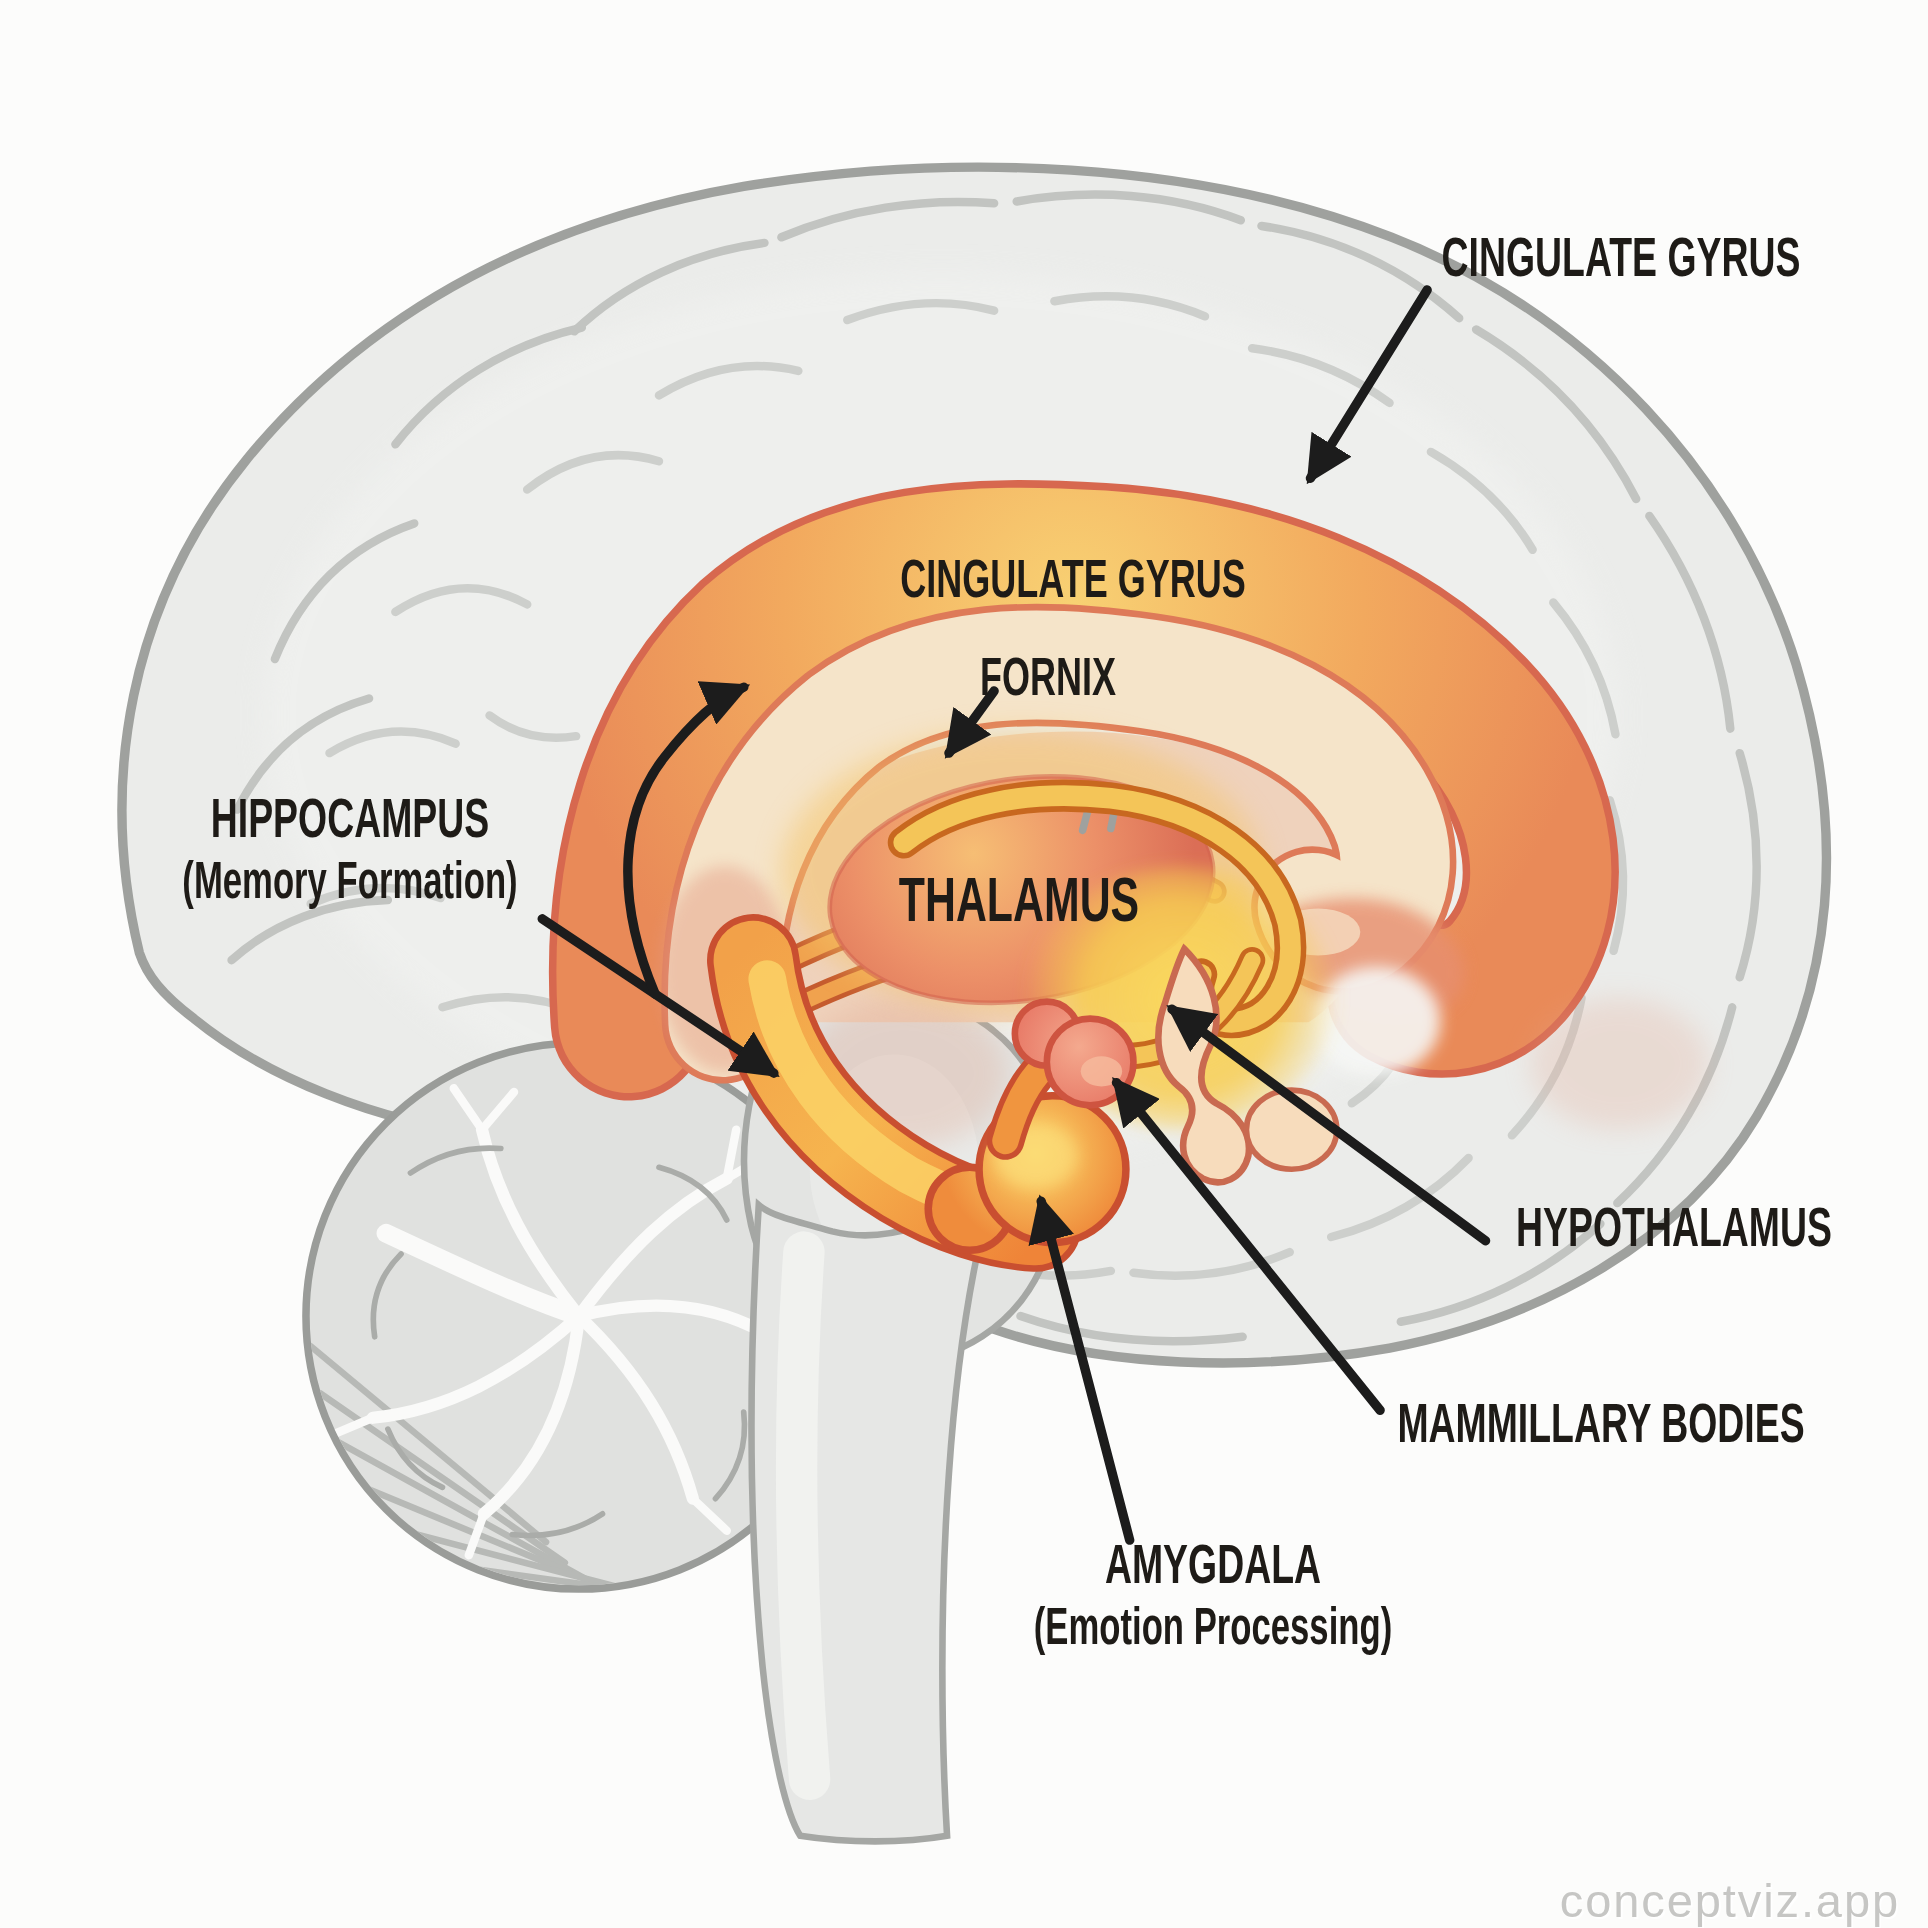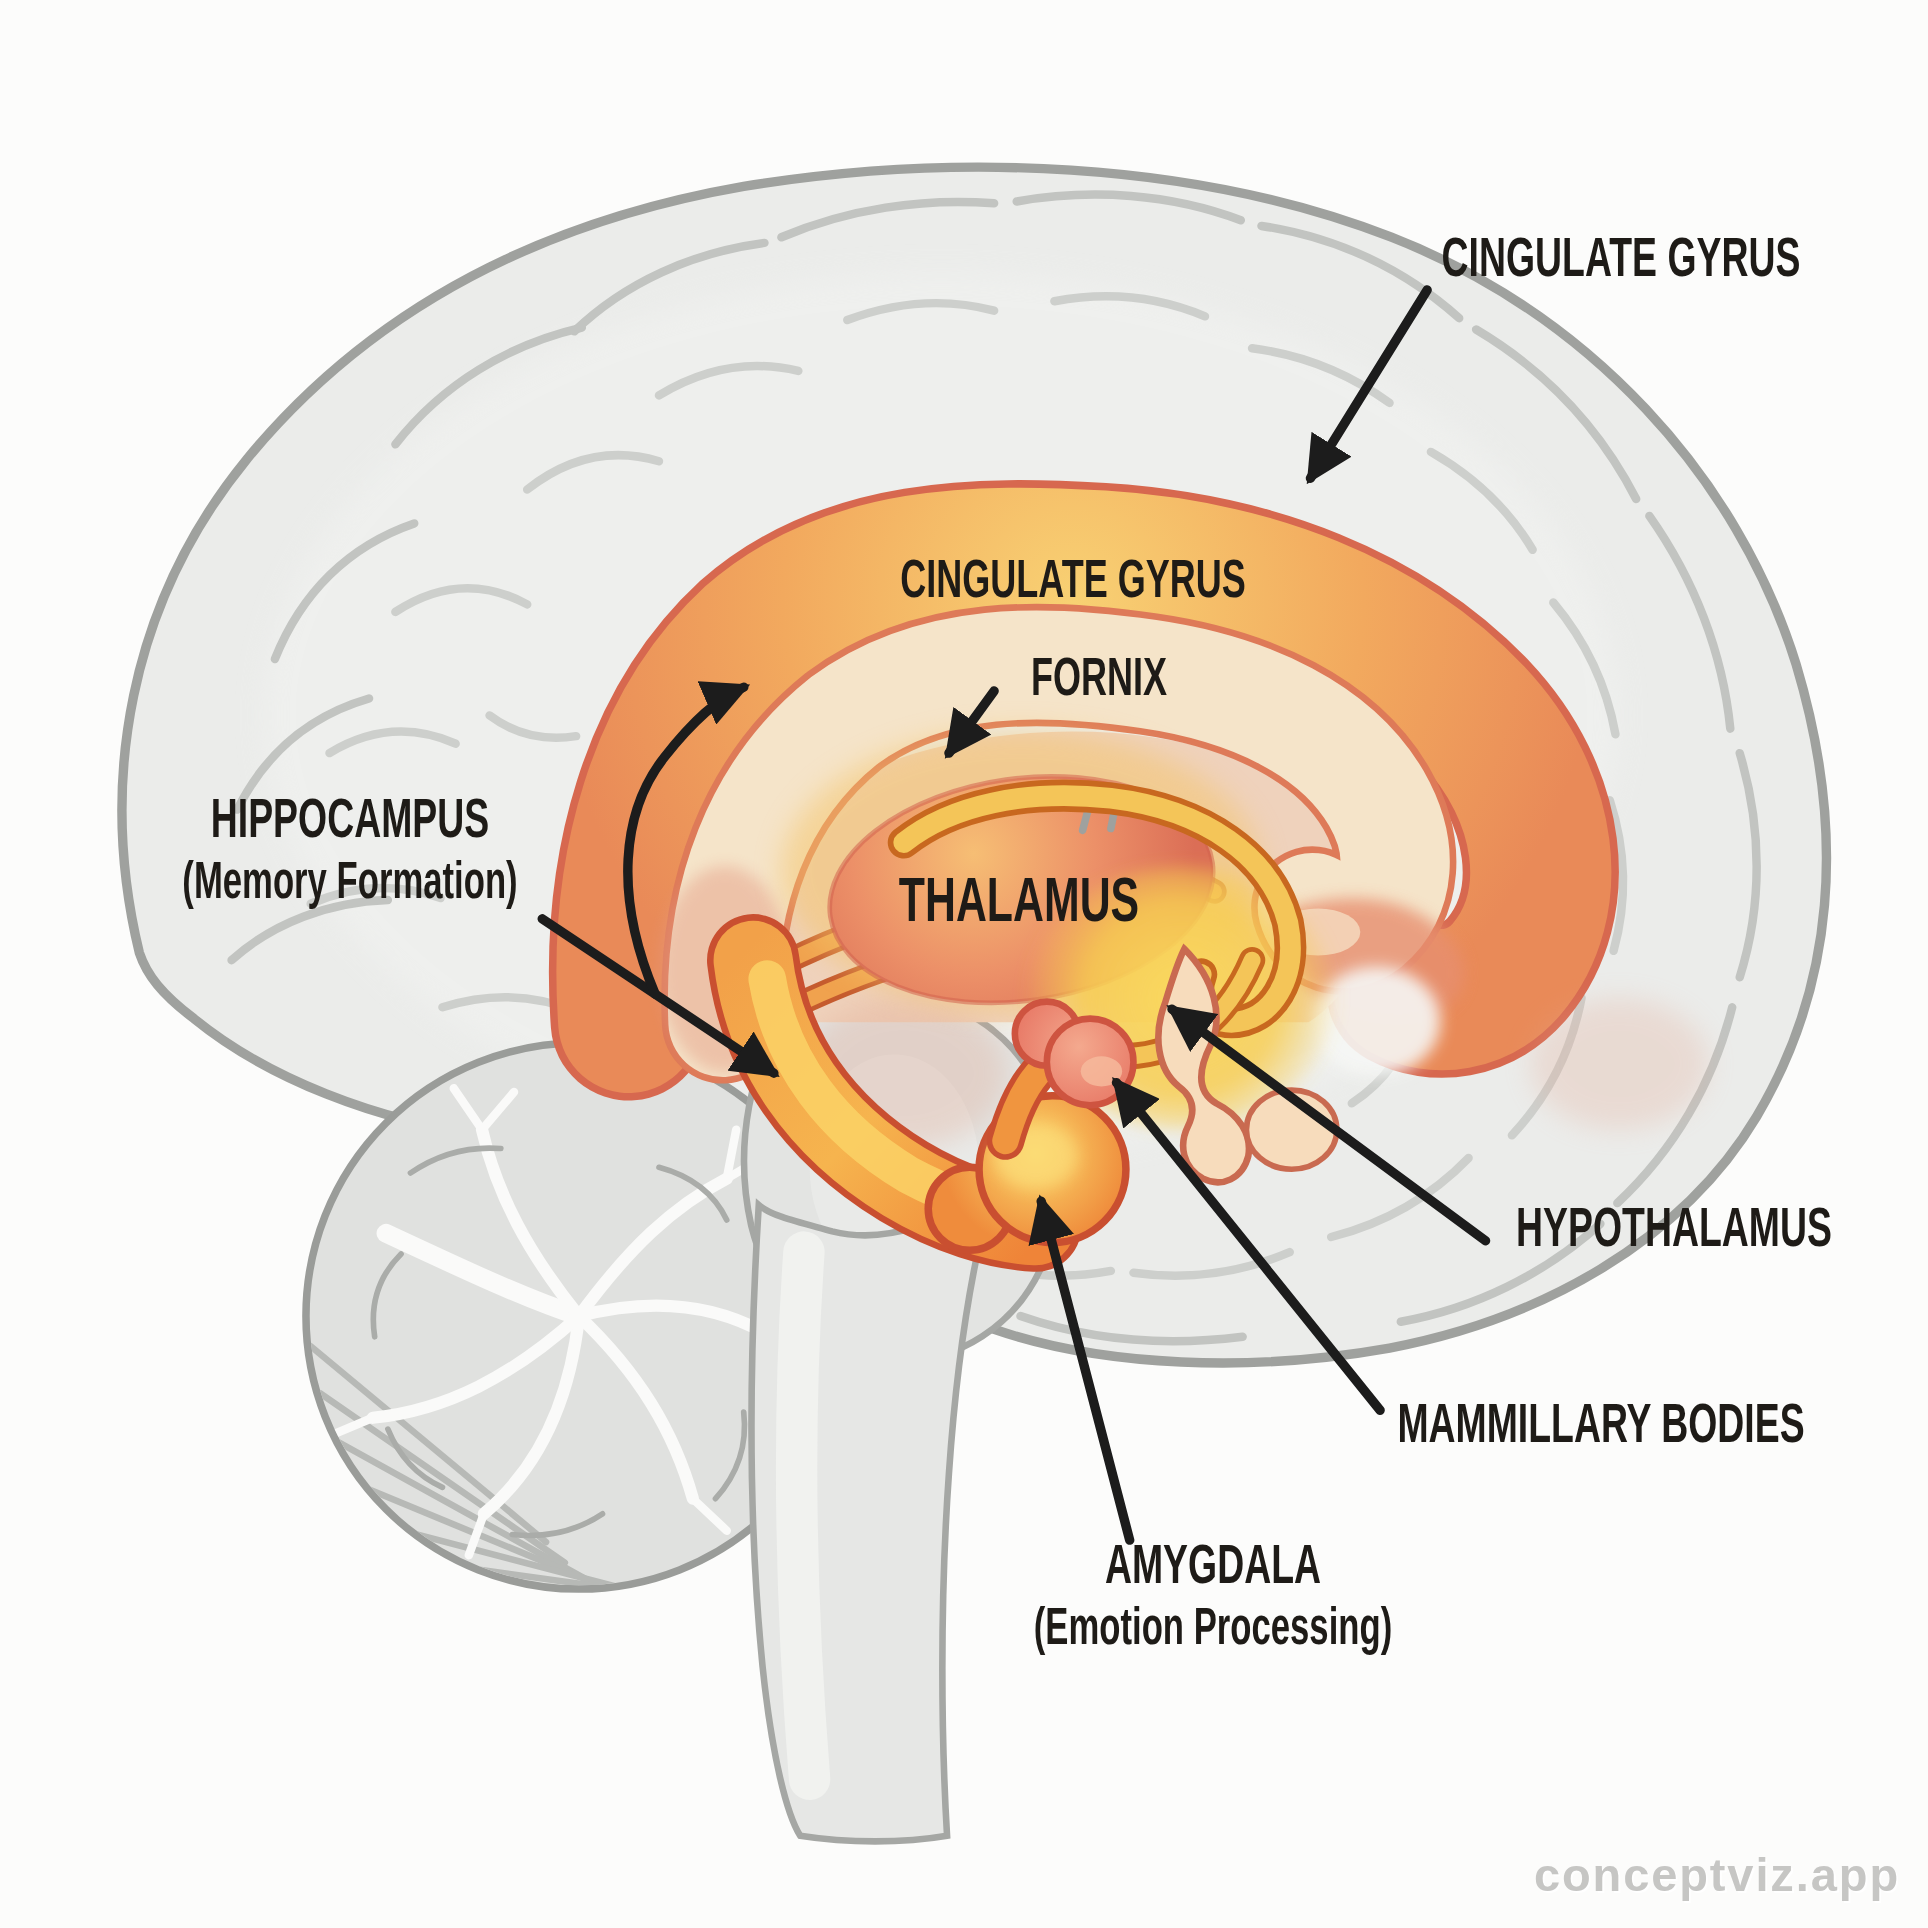--- a/index.html
+++ b/index.html
@@ -4,22 +4,22 @@
 <style>
   html,body{margin:0;padding:0;background:#FBFBFA;}
   .stage{position:relative;width:1928px;height:1928px;background:#FCFCFB;overflow:hidden;
          font-family:"Liberation Sans",sans-serif;}
   .stage svg{position:absolute;left:0;top:0;}
   .lbl{position:absolute;transform:translateX(-50%);white-space:nowrap;text-align:center;
        color:#1E1B17;font-weight:bold;line-height:1.16;}
   .lbl>span{display:inline-block;transform:scaleX(.68);transform-origin:center top;}
   .lbl .block{display:block;}
   .sz58{font-size:55px}.sz56{font-size:53px}.sz54{font-size:51px}.sz50{font-size:63px}
-  .wm{position:absolute;color:#C6C6C4;font-size:47px;font-weight:bold;letter-spacing:1.9px;
-      text-shadow:1.9px 1.9px 0.9px #FFFFFF;}
+  .wm{position:absolute;color:#C6C6C4;font-size:47px;font-weight:normal;letter-spacing:1.9px;
+      text-shadow:1.9px 1.9px 0.9px #FFFFFF;margin-top:26px;}
 </style>
 </head>
 <body>
 
 <div class="stage">
 
 <svg width="1928" height="1928" viewBox="0 0 2048 2048">
   <defs>
     <radialGradient id="gBand" gradientUnits="userSpaceOnUse" cx="1140" cy="640" r="560">
       <stop offset="0" stop-color="#F8D173"></stop>
@@ -274,21 +274,21 @@
 </svg>
 
 <div class="lbl sz58" style="left:1621px;top:226px">
   <span>CINGULATE GYRUS</span>
 </div>
 
 <div class="lbl sz56" style="left:1073px;top:548px">
   <span>CINGULATE GYRUS</span>
 </div>
 
-<div class="lbl sz56" style="left:1099px;top:646px">
+<div class="lbl sz56" style="left:1048px;top:646px">
   <span>FORNIX</span>
 </div>
 
 <div class="lbl sz50" style="left:1019px;top:863px">
   <span>THALAMUS</span>
 </div>
 
 <div class="lbl sz58" style="left:350px;top:787px">
   <span>
     <span class="block">HIPPOCAMPUS</span>

